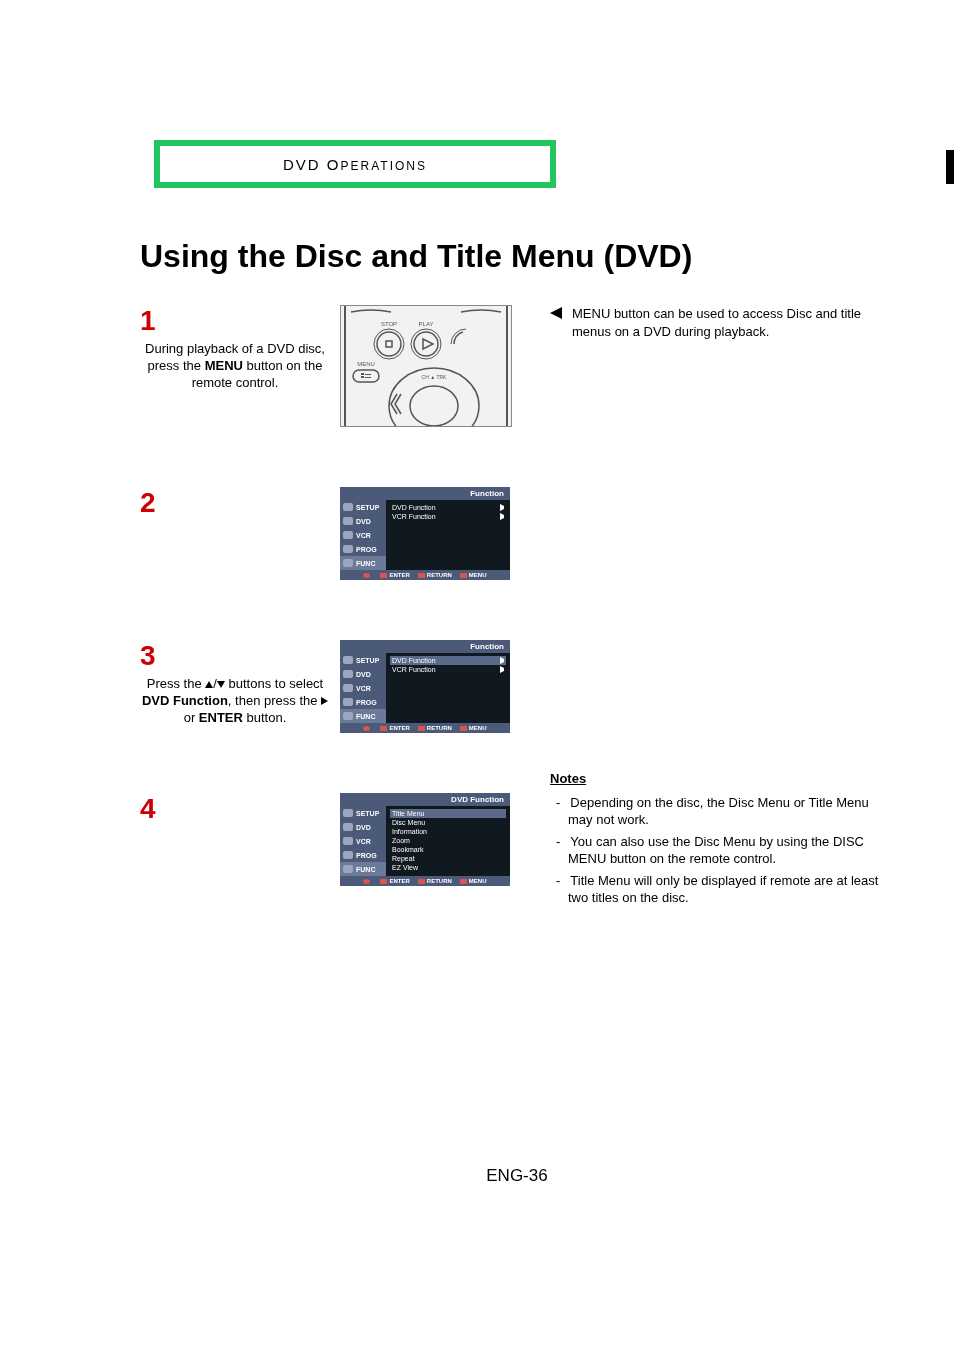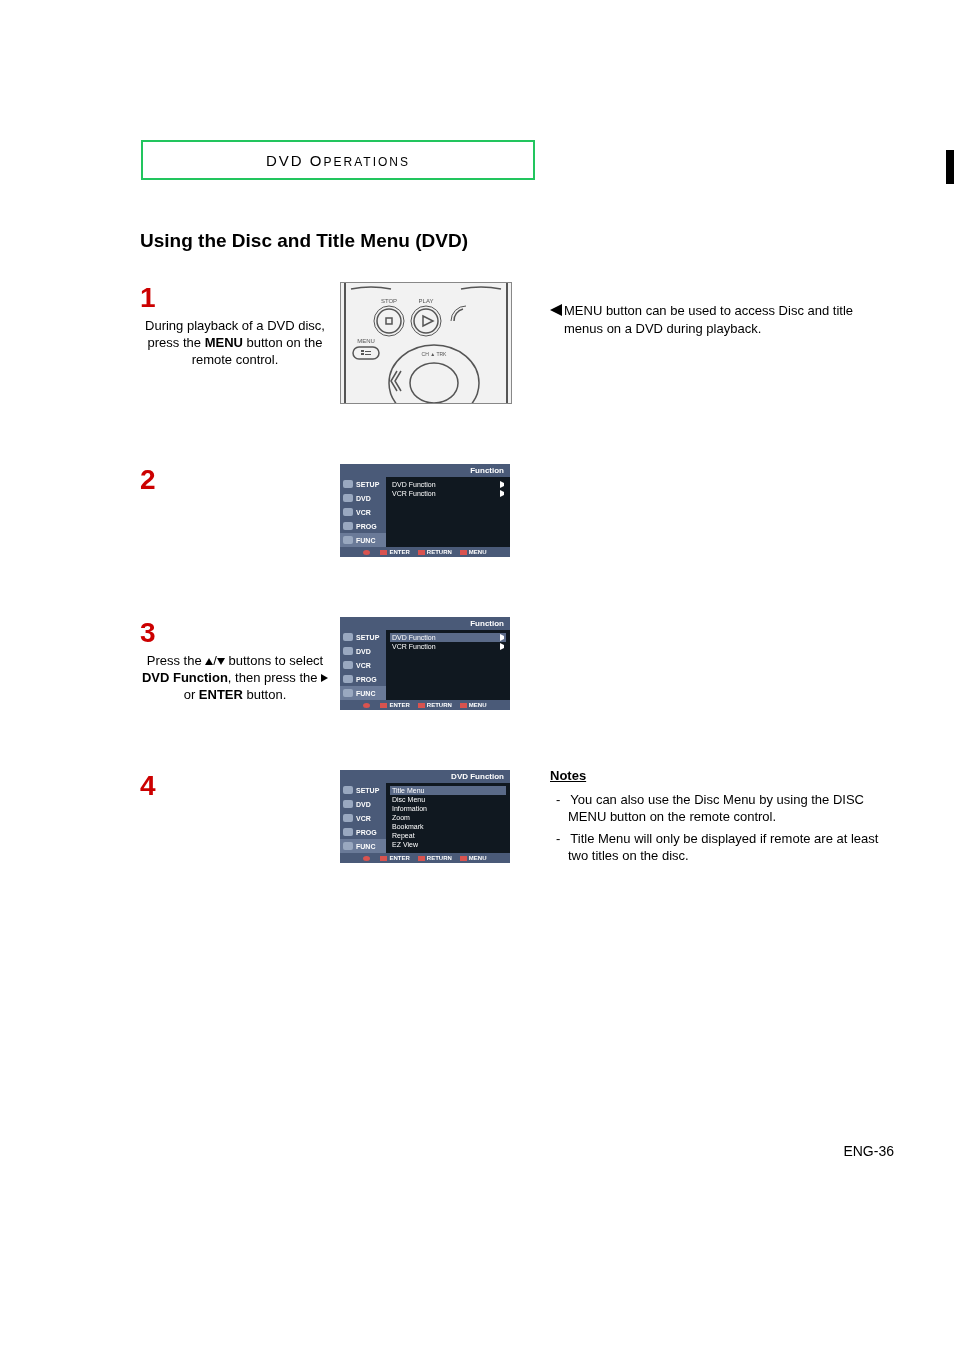--- a/index.html
+++ b/index.html
@@ -8,38 +8,38 @@
     background: #fff;
     font-family: Arial, Helvetica, sans-serif;
     color: #000;
     width: 954px;
   }
   .page {
     padding: 140px 60px 60px 140px;
     position: relative;
   }
   .category-box {
-    border: 2px solid #22c55e;
+    border: 6px solid #22c55e;
     width: 390px;
     height: 36px;
     display: flex;
     align-items: center;
     justify-content: center;
     margin-bottom: 50px;
-    margin-left: 1px;
+    margin-left: 14px;
   }
   .category-text {
     font-size: 15px;
     letter-spacing: 2px;
   }
   .category-text .caps {
     font-size: 12px;
   }
   h1.page-title {
-    font-size: 19px;
+    font-size: 32px;
     font-weight: bold;
     margin: 0 0 30px 0;
   }
   .content-grid {
     display: grid;
     grid-template-columns: 390px 1fr;
     column-gap: 20px;
   }
   .step-row {
     display: grid;
@@ -143,23 +143,22 @@
   .osd-foot .ic-move::before {
     background: #d9534f;
     border-radius: 50%;
   }
   .side-col {
     font-size: 13px;
     line-height: 1.35;
   }
   .callout {
     display: flex;
-    gap: 0;
+    gap: 8px;
     margin-bottom: 430px;
-    margin-top: 20px;
   }
   .callout-arrow {
     flex: 0 0 auto;
     width: 14px;
     display: flex;
     align-items: flex-start;
     padding-top: 2px;
   }
   .notes-head {
     font-weight: bold;
@@ -174,22 +173,22 @@
     list-style: none;
     text-indent: -12px;
     padding-left: 18px;
     margin-bottom: 4px;
   }
   .notes-list li::before {
     content: "-";
     padding-right: 10px;
   }
   .footer {
-    text-align: right;
-    font-size: 14px;
+    text-align: center;
+    font-size: 17px;
     margin-top: 220px;
   }
   .tri {
     display: inline-block;
     width: 0;
     height: 0;
     vertical-align: middle;
   }
   .tri-up {
     border-left: 4px solid transparent;
@@ -457,20 +456,21 @@
       <div class="callout">
         <div class="callout-arrow">
           <span class="tri tri-left-big"></span>
         </div>
         <div>MENU button can be used to access Disc and title menus on a DVD during playback.</div>
       </div>
 
       <div>
         <div class="notes-head">Notes</div>
         <ul class="notes-list">
+          <li>Depending on the disc, the Disc Menu or Title Menu may not work.</li>
           <li>You can also use the Disc Menu by using the DISC MENU button on the remote control.</li>
           <li>Title Menu will only be displayed if remote are at least two titles on the disc.</li>
         </ul>
       </div>
     </div>
 
   </div>
 
   <div class="footer">ENG-36</div>
 

